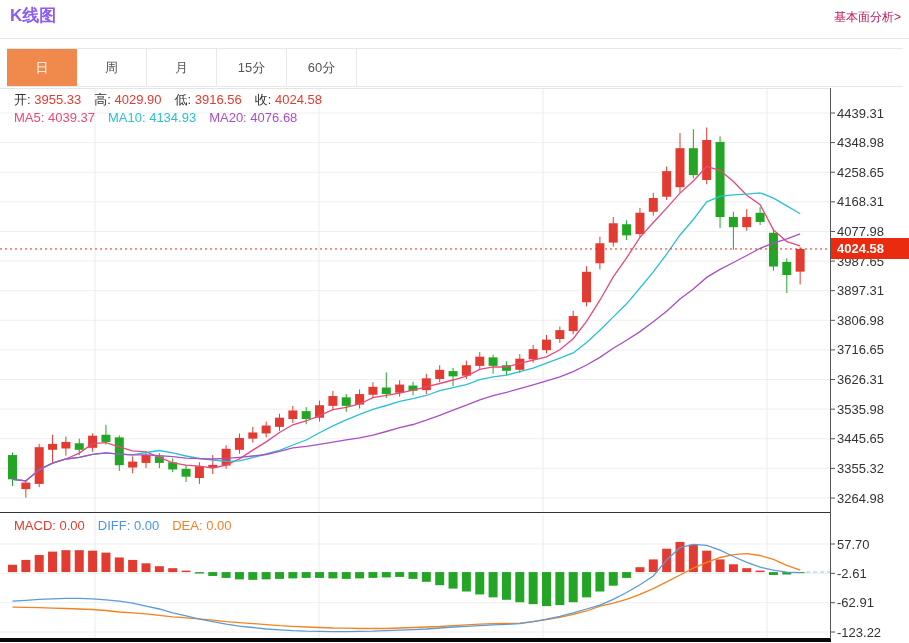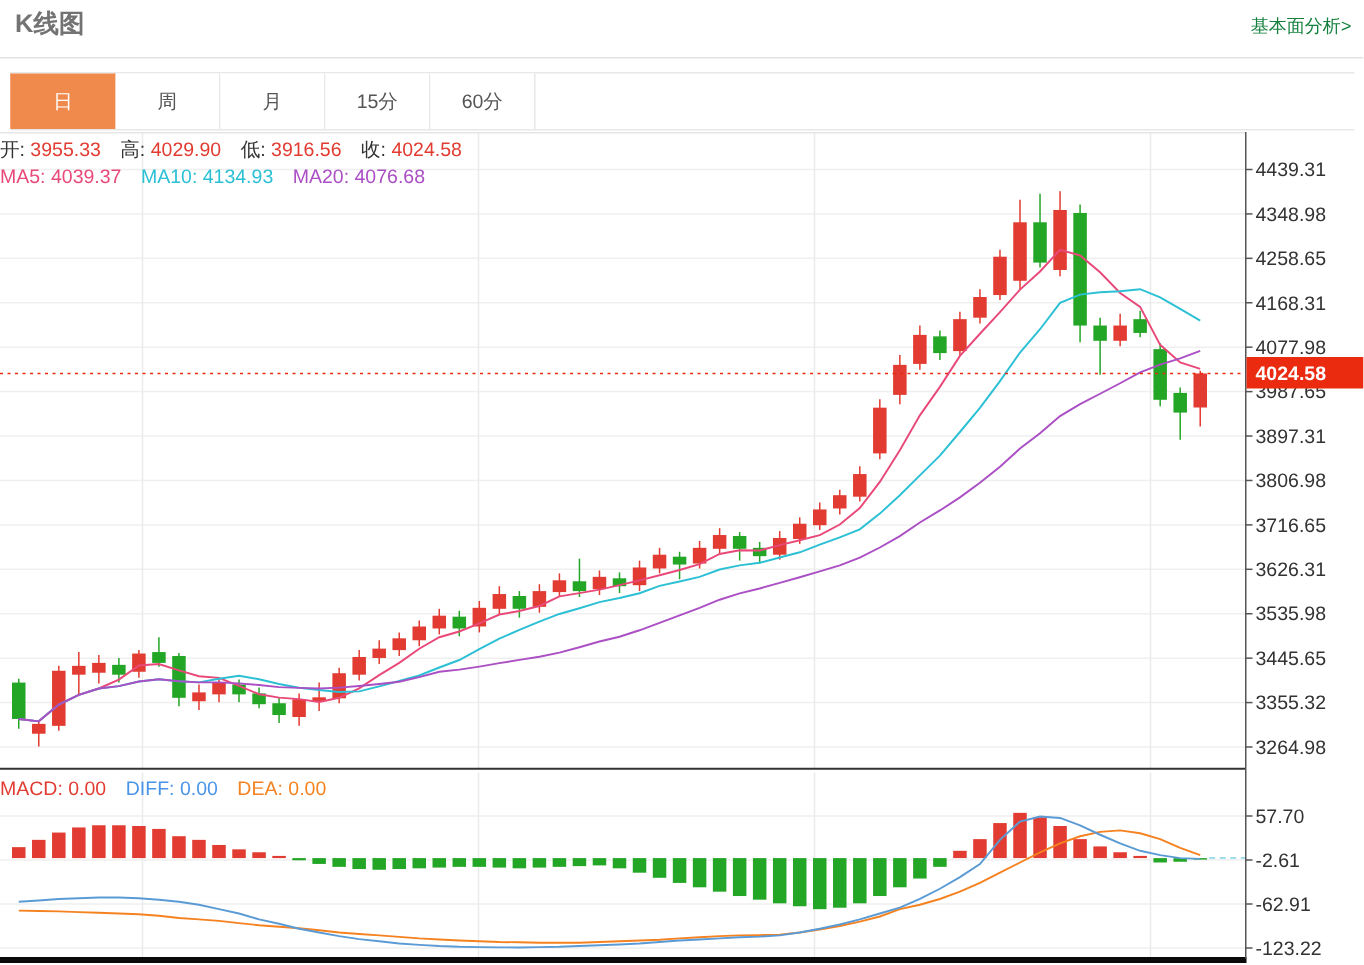--- a/index.html
+++ b/index.html
@@ -2,46 +2,46 @@
 <html><head>
 <meta charset="utf-8">
 <style>
   html,body{margin:0;padding:0;}
   body{
     width:909px;height:643px;position:relative;overflow:hidden;
     background:#ffffff;font-family:"Liberation Sans",sans-serif;
   }
   .page-title{
     position:absolute;left:10px;top:4px;margin:0;
-    font-size:17px;font-weight:bold;color:#737373;
+    font-size:17px;font-weight:bold;color:#8b5cf6;
   }
   .fund-link{
     position:absolute;right:8px;top:9px;
-    font-size:12px;color:#15803d;text-decoration:none;cursor:pointer;font-family:Liberation Mono, monospace;
+    font-size:12px;color:#be185d;text-decoration:none;cursor:pointer;
   }
   .header-rule{
     position:absolute;left:0;right:0;top:38px;height:0;
     border-top:1px solid #e3e3e3;
   }
   .tabbar{
     position:absolute;left:7px;top:48px;width:896px;height:37px;
     border-top:1px solid #e8e8e8;border-bottom:1px solid #e8e8e8;
     display:flex;box-sizing:content-box;background:#fff;
   }
   .tab{
     width:70px;height:37px;box-sizing:border-box;
     border-right:1px solid #e8e8e8;
     display:flex;align-items:center;justify-content:center;
     font-size:13px;color:#555;background:#fff;cursor:pointer;
   }
   .tab:first-child{border-left:1px solid #e8e8e8;}
   .tab.sel{background:#f08a4c;color:#fff;border-color:#f08a4c;}
   #chart-svg{position:absolute;left:0;top:0;}
   .info-row{
-    position:absolute;left:0;font-size:13px;white-space:nowrap;
+    position:absolute;left:14px;font-size:13px;white-space:nowrap;
     pointer-events:none;
   }
   .info-row .pair{margin-right:13px;}
   .info-row .lbl{color:#333;}
   .price-badge{
     position:absolute;left:831px;width:78px;height:21px;
     display:flex;align-items:center;justify-content:flex-start;
     padding-left:6px;box-sizing:border-box;
     color:#fff;font-size:13px;font-weight:bold;
   }

